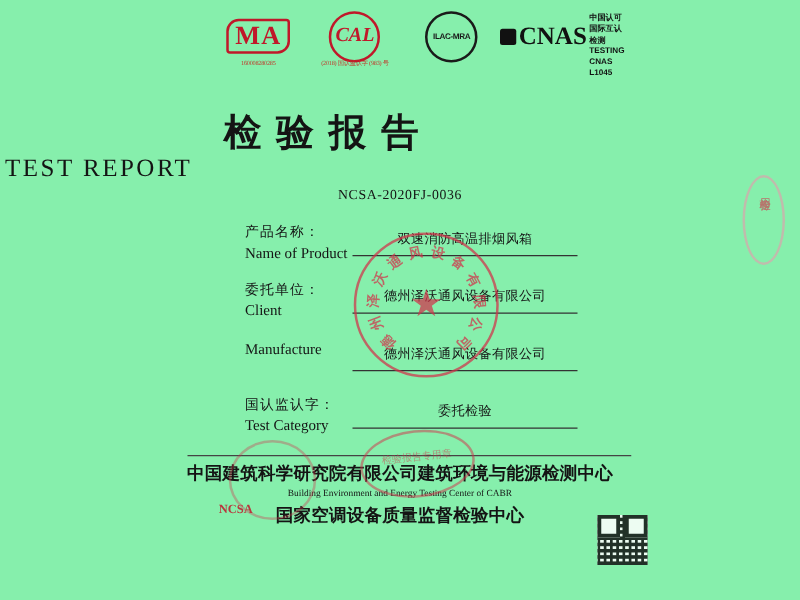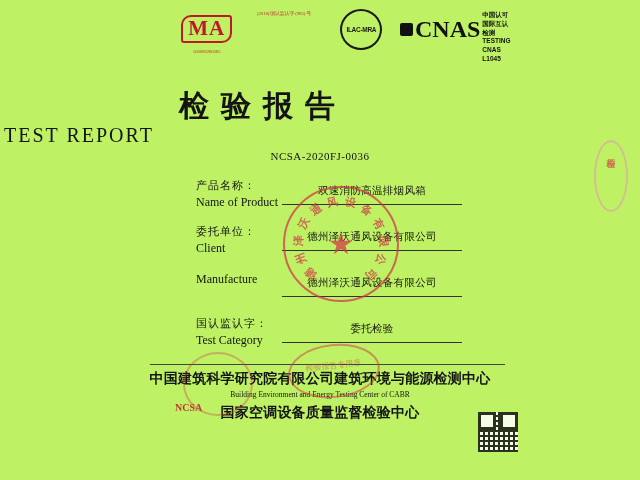--- a/index.html
+++ b/index.html
@@ -10,21 +10,21 @@
   body {
     width: 640px;
     height: 480px;
     overflow: hidden;
     font-family: "Liberation Serif", serif;
   }
   .page {
     position: relative;
     width: 640px;
     height: 480px;
-    background: #bef264;
+    background: #86efac;
   }
 
   
   .cert-strip {
     position: absolute;
     top: 10px;
     left: 168px;
     width: 340px;
     height: 58px;
     display: flex;
@@ -90,21 +90,21 @@
     display: flex;
     align-items: center;
     justify-content: center;
     letter-spacing: -0.3px;
     font-family: "Liberation Sans", sans-serif;
   }
   
   .cnas-logo {
     font-family: "Liberation Serif", serif;
     font-weight: bold;
-    font-size: 24px;
+    font-size: 20px;
     color: #111;
     letter-spacing: 0px;
     display: flex;
     align-items: center;
   }
   .cnas-logo .sq {
     display: inline-block;
     width: 13px;
     height: 13px;
     background: #111;
@@ -371,20 +371,23 @@
   <div class="cert-strip">
 
     <div class="cert-item">
       <div class="cert-badge">
         <span class="ma-logo">MA</span>
       </div>
       <div class="cert-cap red">160008280285</div>
     </div>
 
     <div class="cert-item">
+      <div class="cert-badge">
+        <span class="cal-logo">CAL</span>
+      </div>
       <div class="cert-cap red">(2018) 国认监认字 (983) 号</div>
     </div>
 
     <div class="cert-item">
       <div class="cert-badge">
         <span class="ilac-logo">ILAC-MRA</span>
       </div>
     </div>
 
     <div class="cert-item" style="width:108px; display:flex; align-items:flex-start; gap:2px;">

